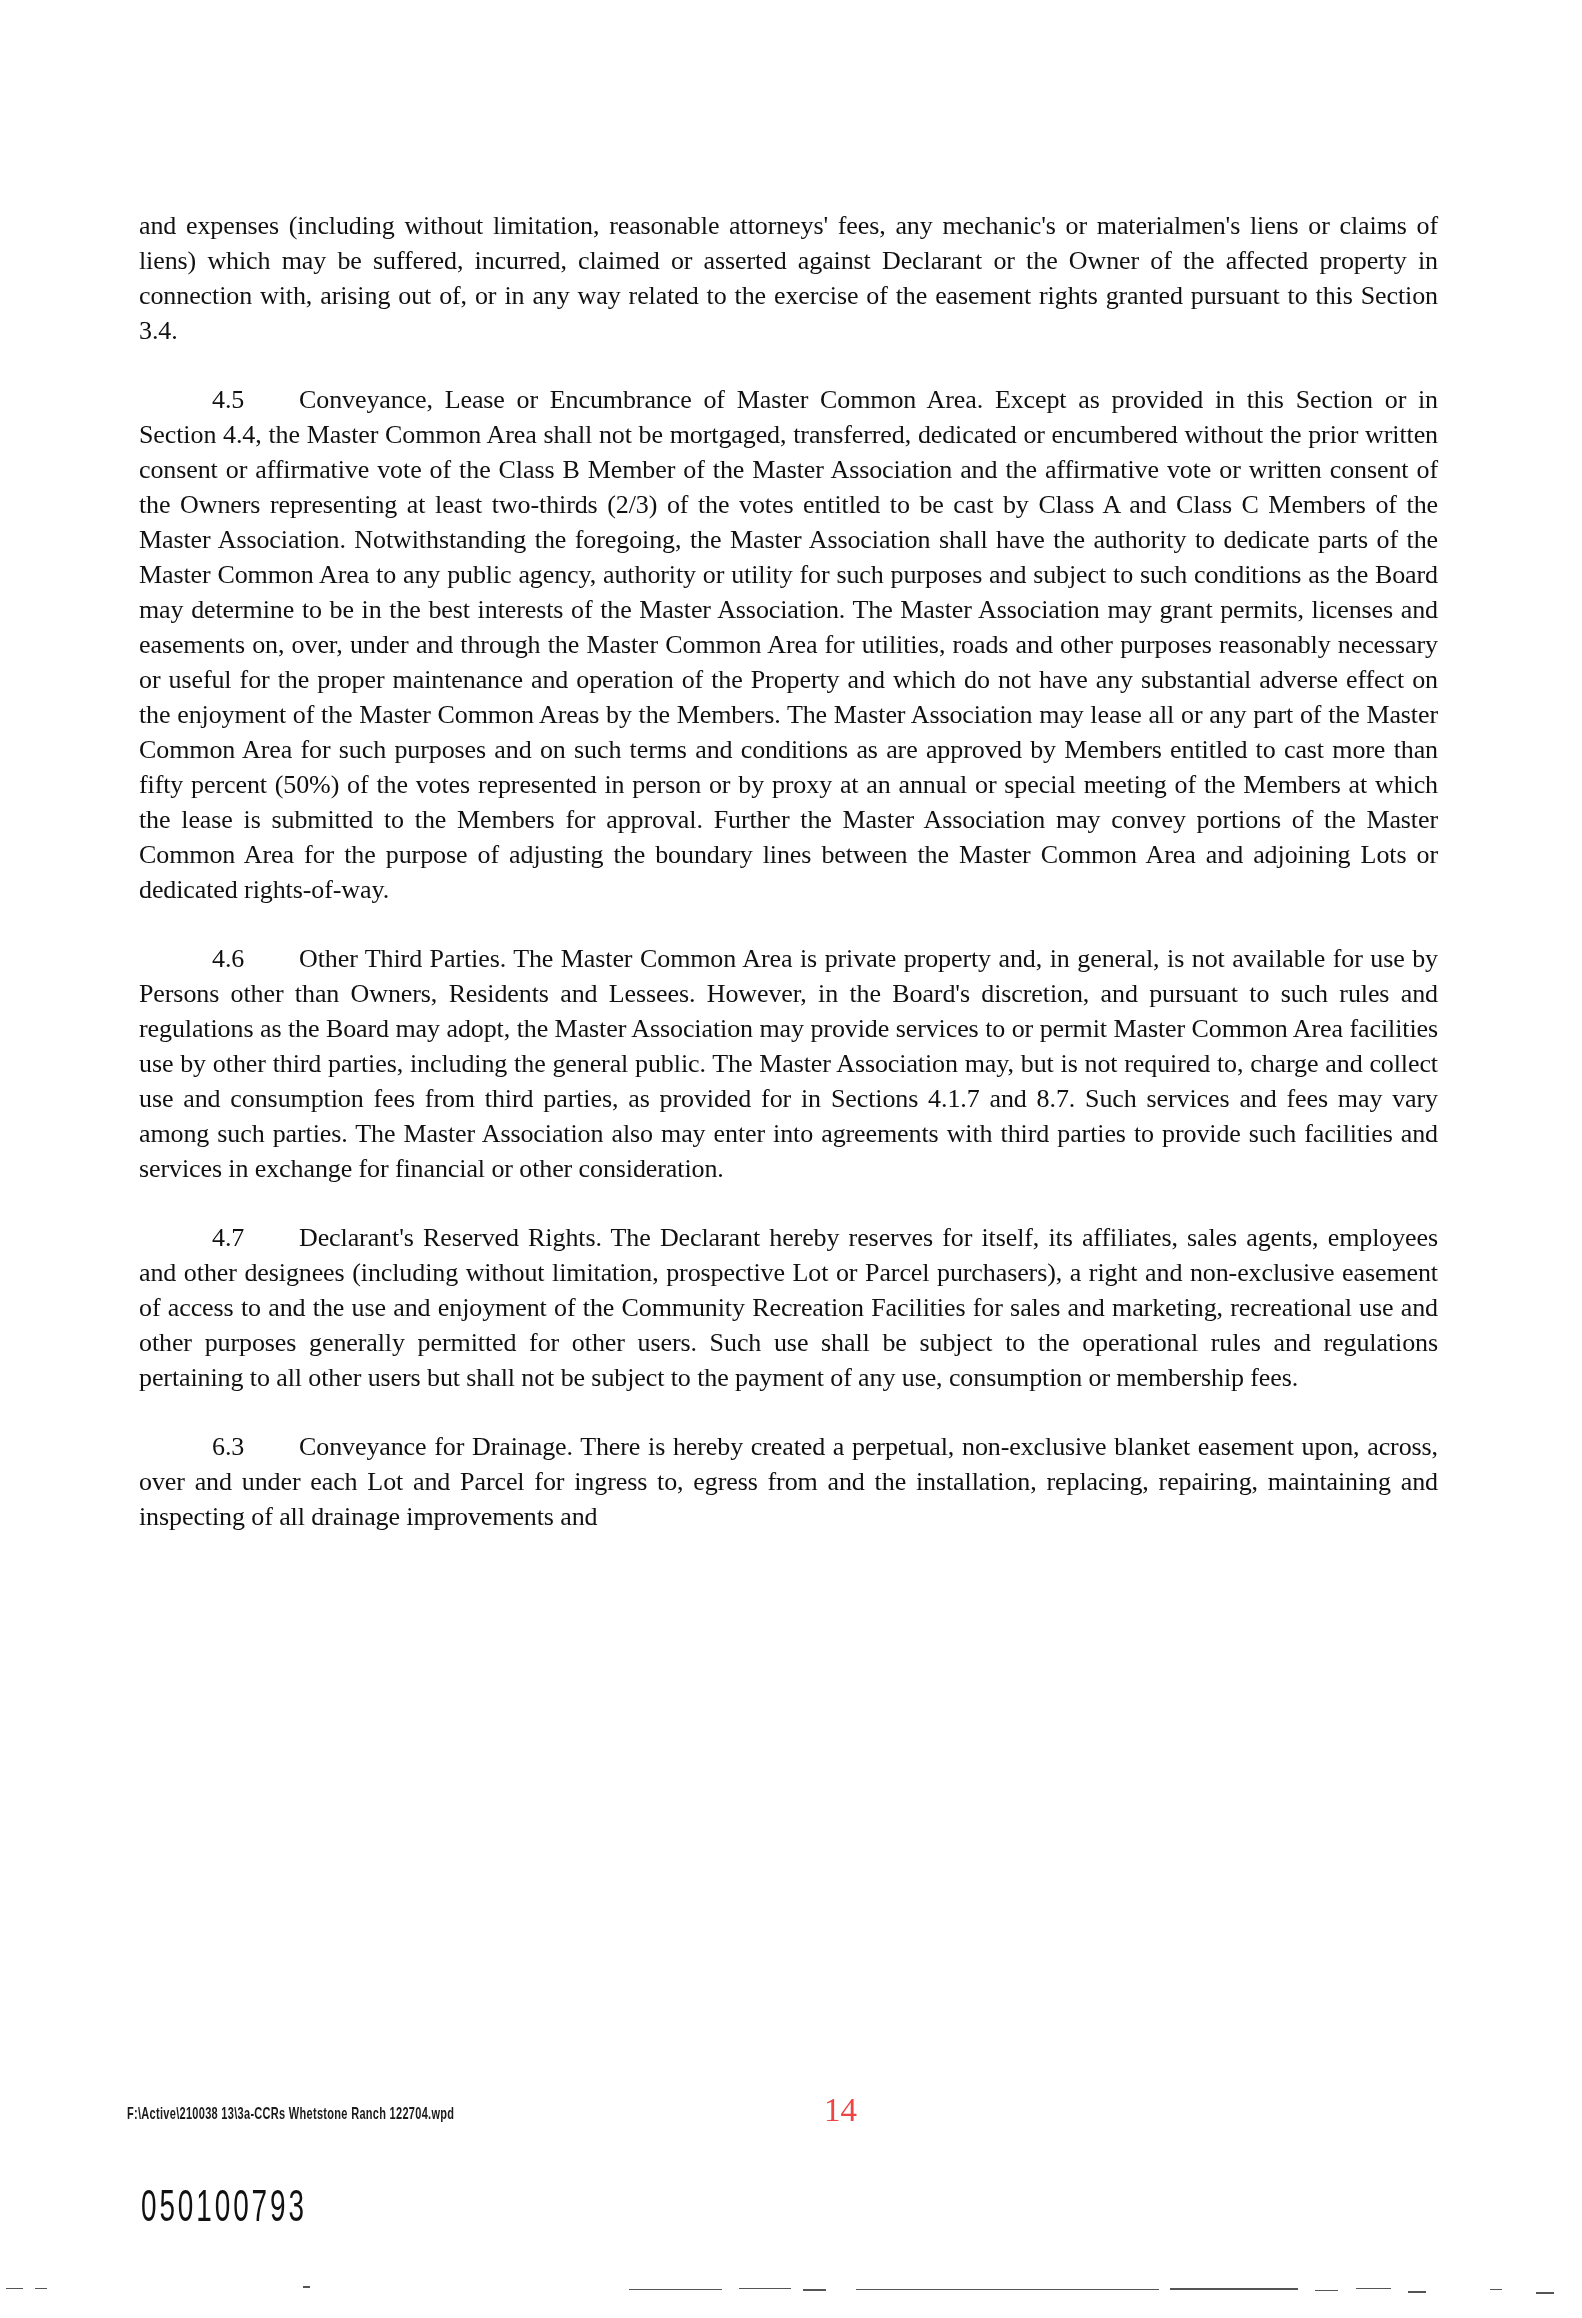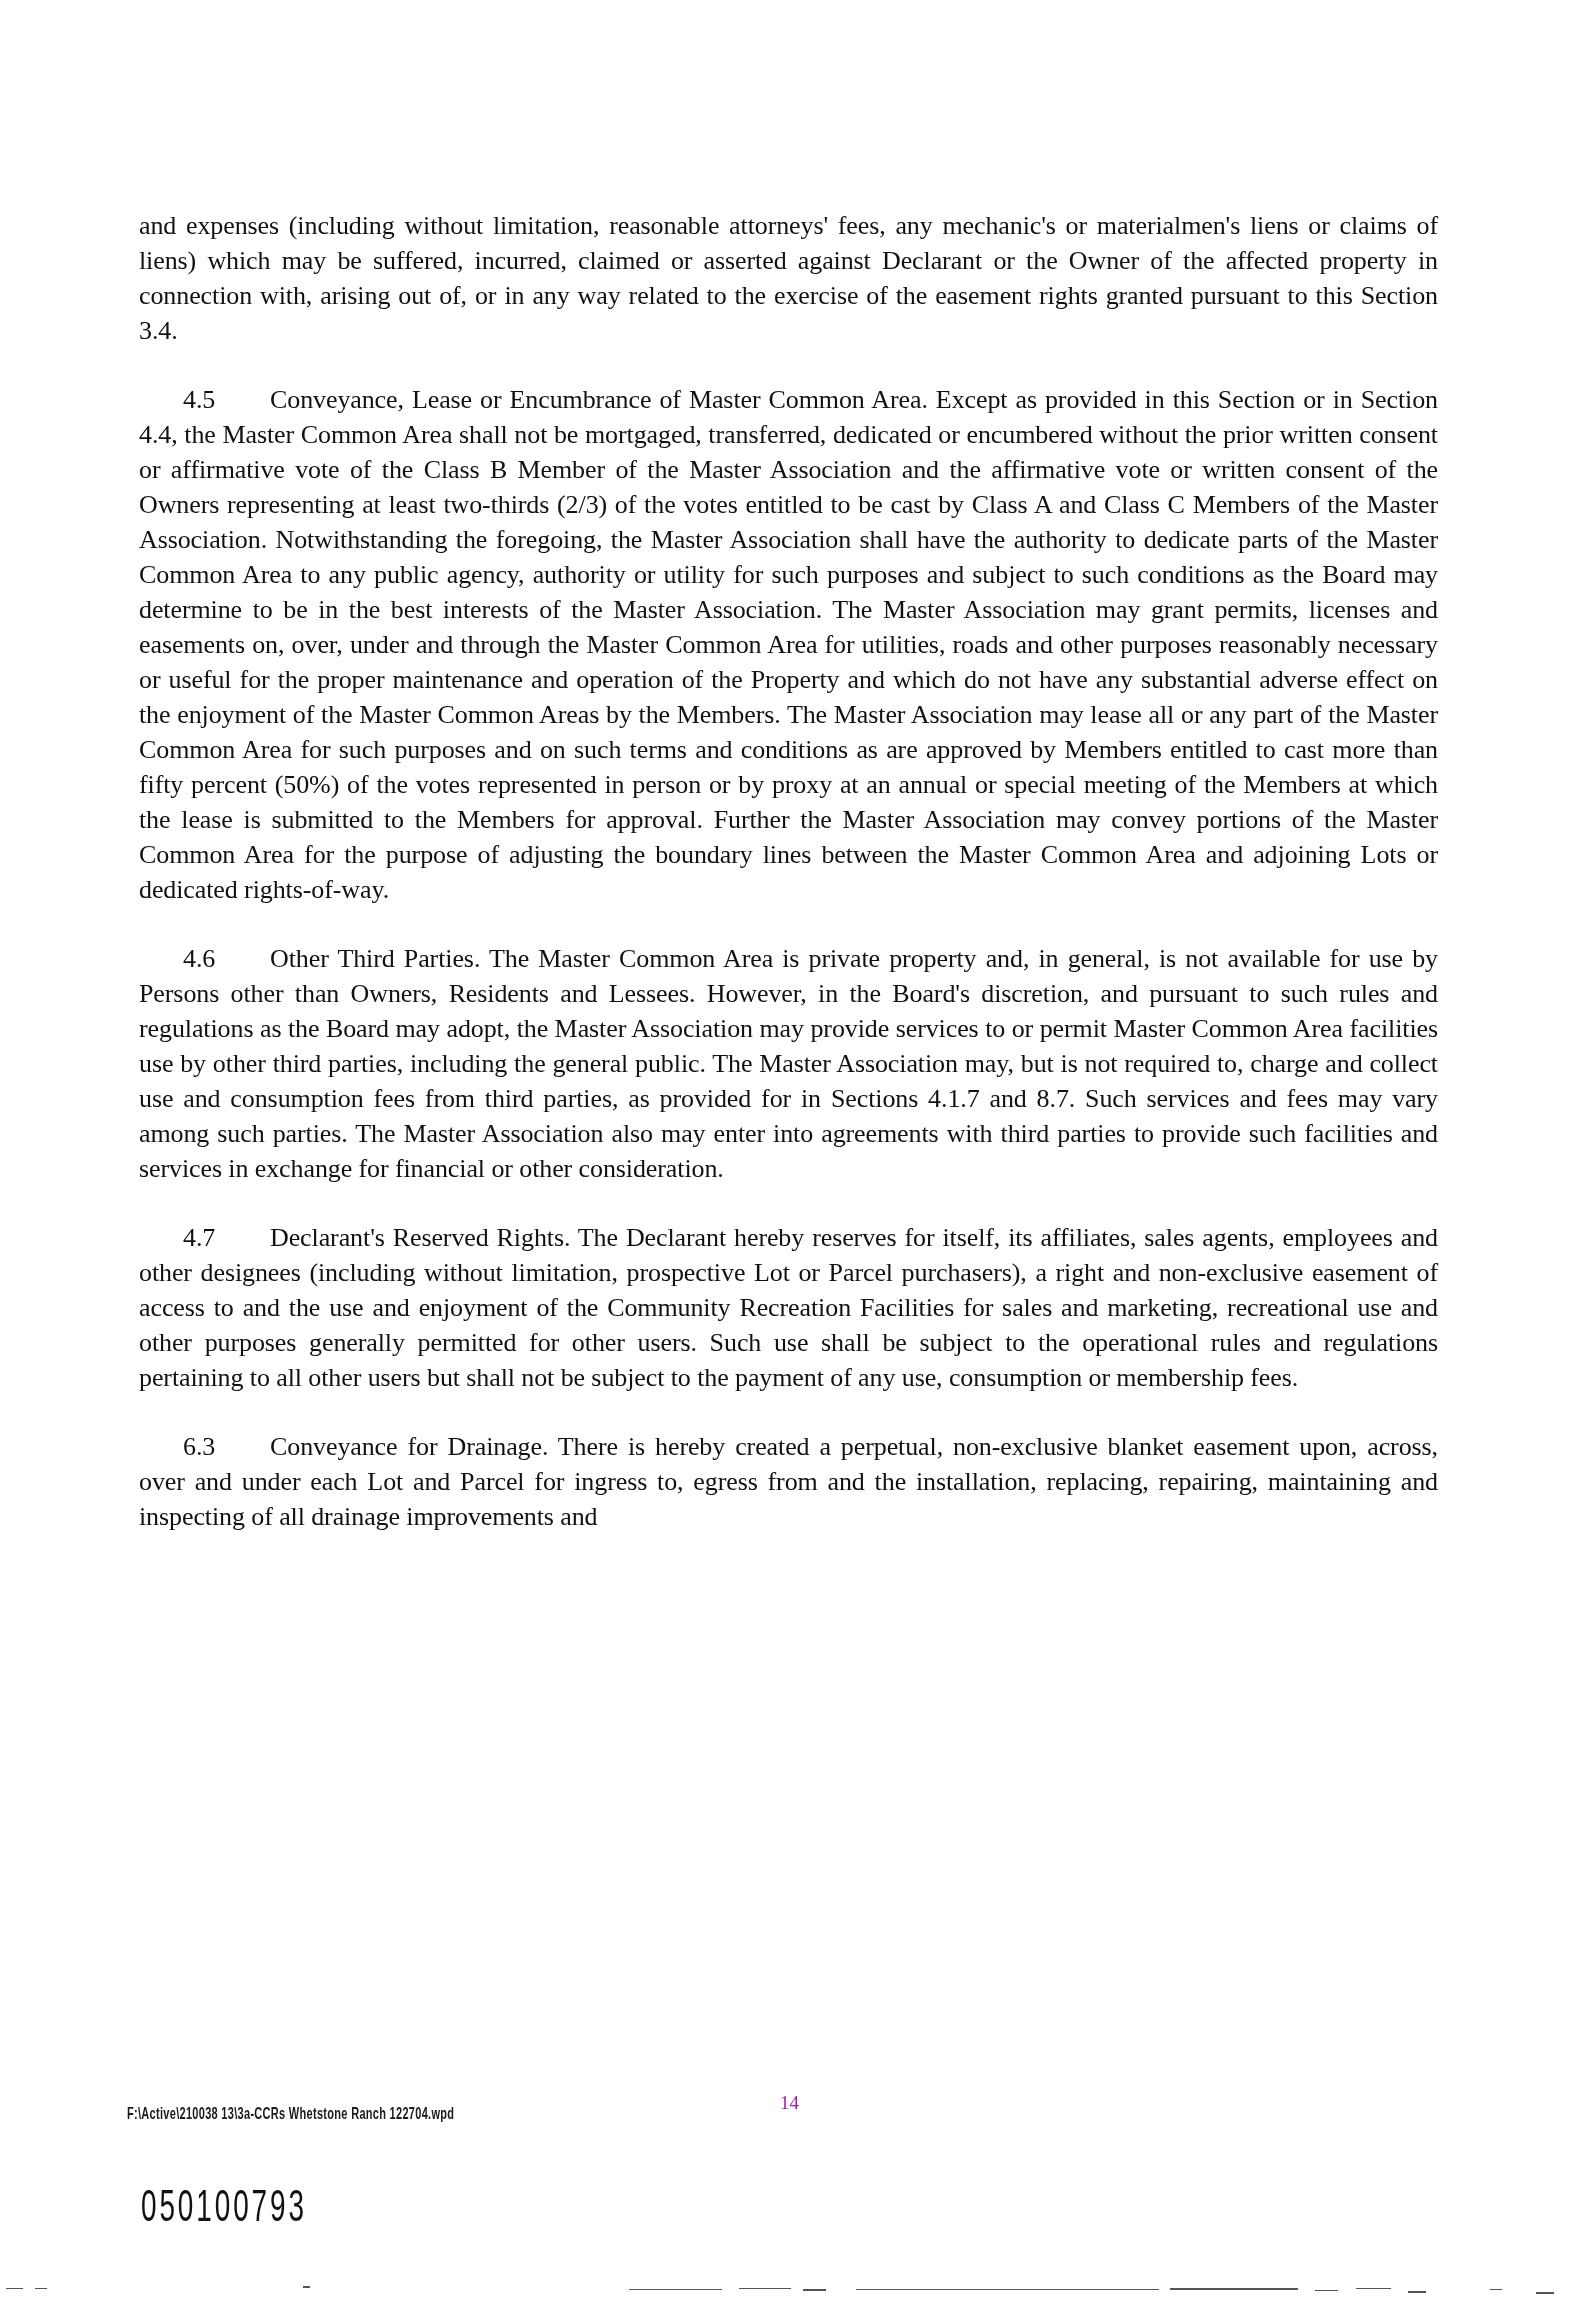--- a/index.html
+++ b/index.html
@@ -8,31 +8,31 @@
     position: absolute; left: 0; top: 0; width: 1583px; height: 1957px;
     background: #ffffff; color: #111111;
     font-family: "Liberation Serif", "DejaVu Serif", serif;
   }
   .body-text {
     position: absolute; left: 139px; top: 208px; width: 1299px;
     font-size: 26px; line-height: 35px; text-align: justify;
     letter-spacing: -0.1px;
   }
   .para { margin: 0 0 34px 0; }
-  .para .num { display: inline-block; width: 87px; margin-left: 44px; }
+  .para .num { display: inline-block; width: 87px; margin-left: 73px; }
   .para .heading { text-underline-offset: 3.5px; text-decoration-thickness: 1.7px; }
   .footer-path {
     position: absolute; left: 127px; top: 2104px;
     font-family: "Liberation Sans", "DejaVu Sans", sans-serif;
     font-size: 11px; font-weight: bold; letter-spacing: 0.3px; color: #1a1a1a;
     transform: scaleY(1.5); transform-origin: left top;
   }
   .page-number {
-    position: absolute; left: 780px; top: 2092px;
-    font-size: 19px; color: #a21caf;
+    position: absolute; left: 824px; top: 2092px;
+    font-size: 33px; color: #ef4444;
   }
   .bates {
     position: absolute; left: 141px; top: 2180px;
     font-family: "Liberation Sans Narrow", "Liberation Sans", "DejaVu Sans", sans-serif;
     font-size: 45px; letter-spacing: 4.7px; color: #111;
     transform: scaleX(0.62); transform-origin: left top;
   }
   .scan-noise {
     position: absolute; left: 0; top: 2284px; width: 1583px; height: 11.6px;
   }

